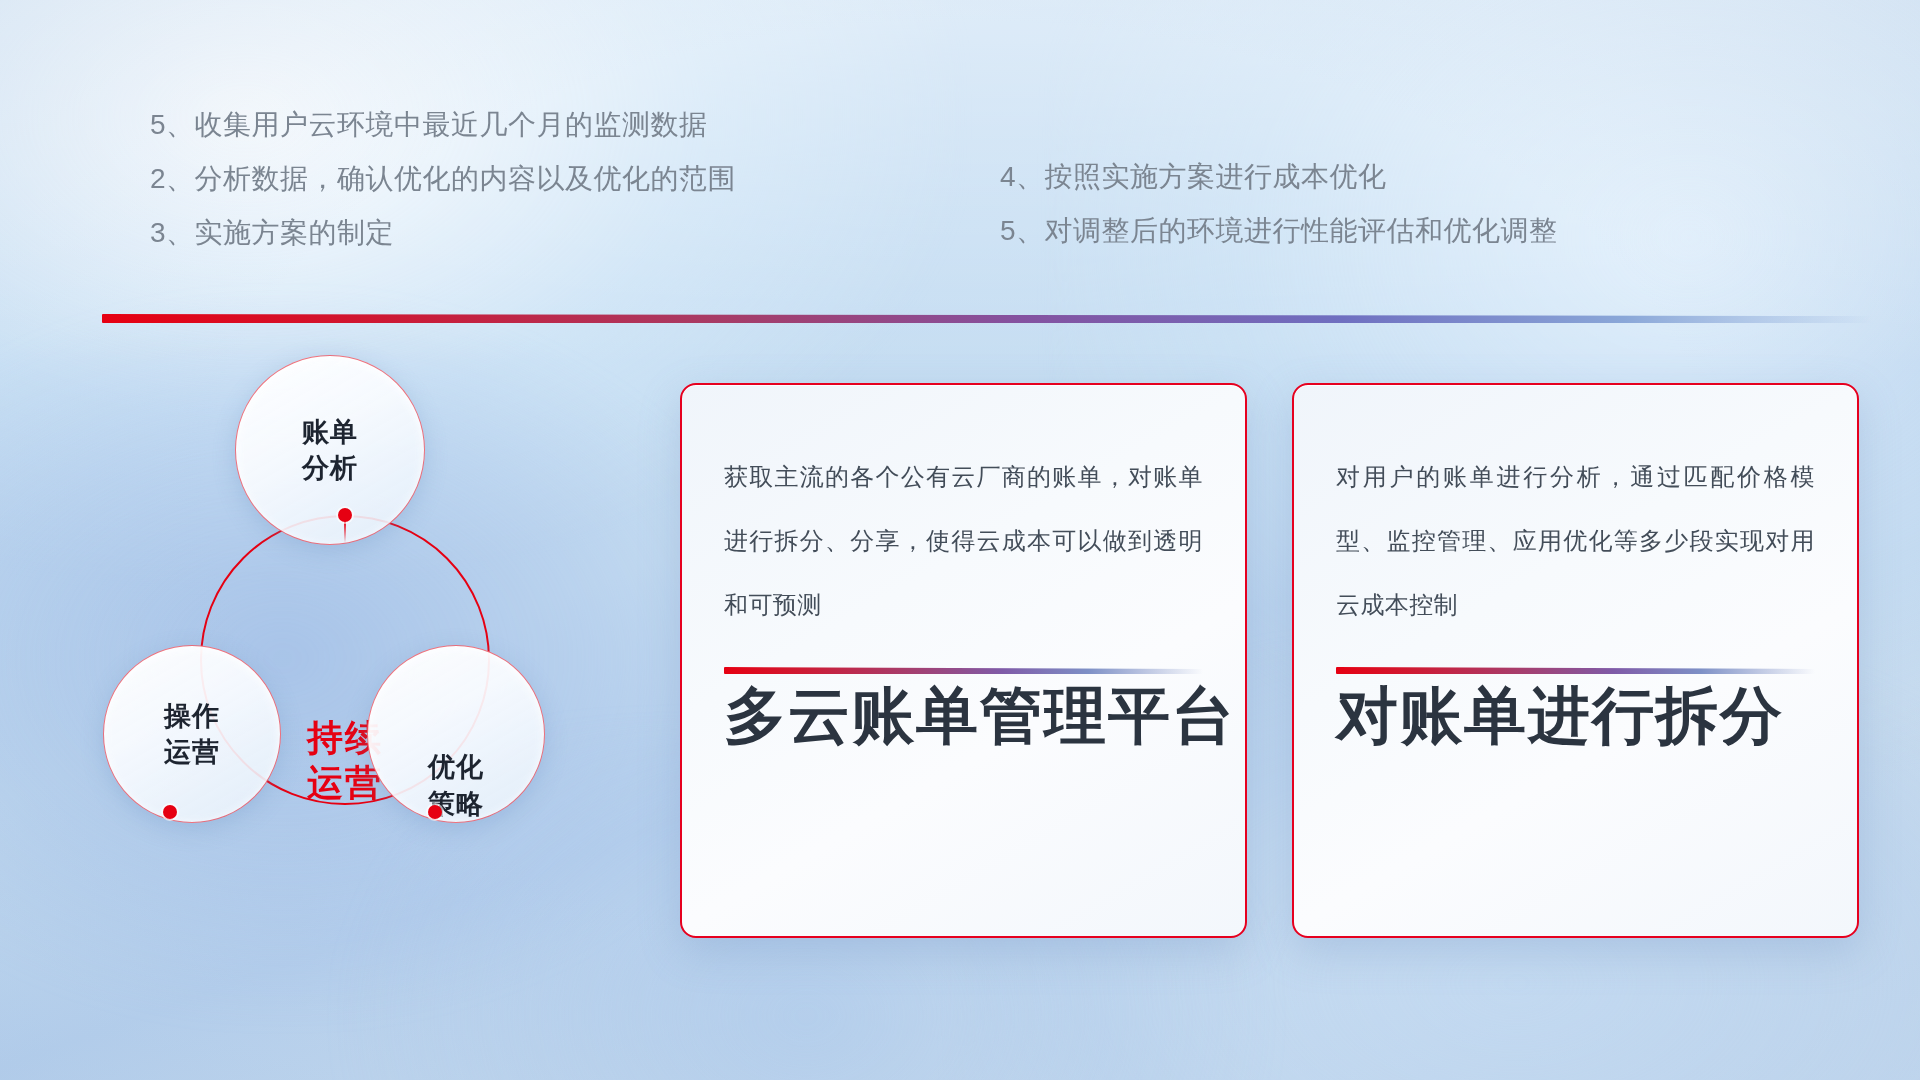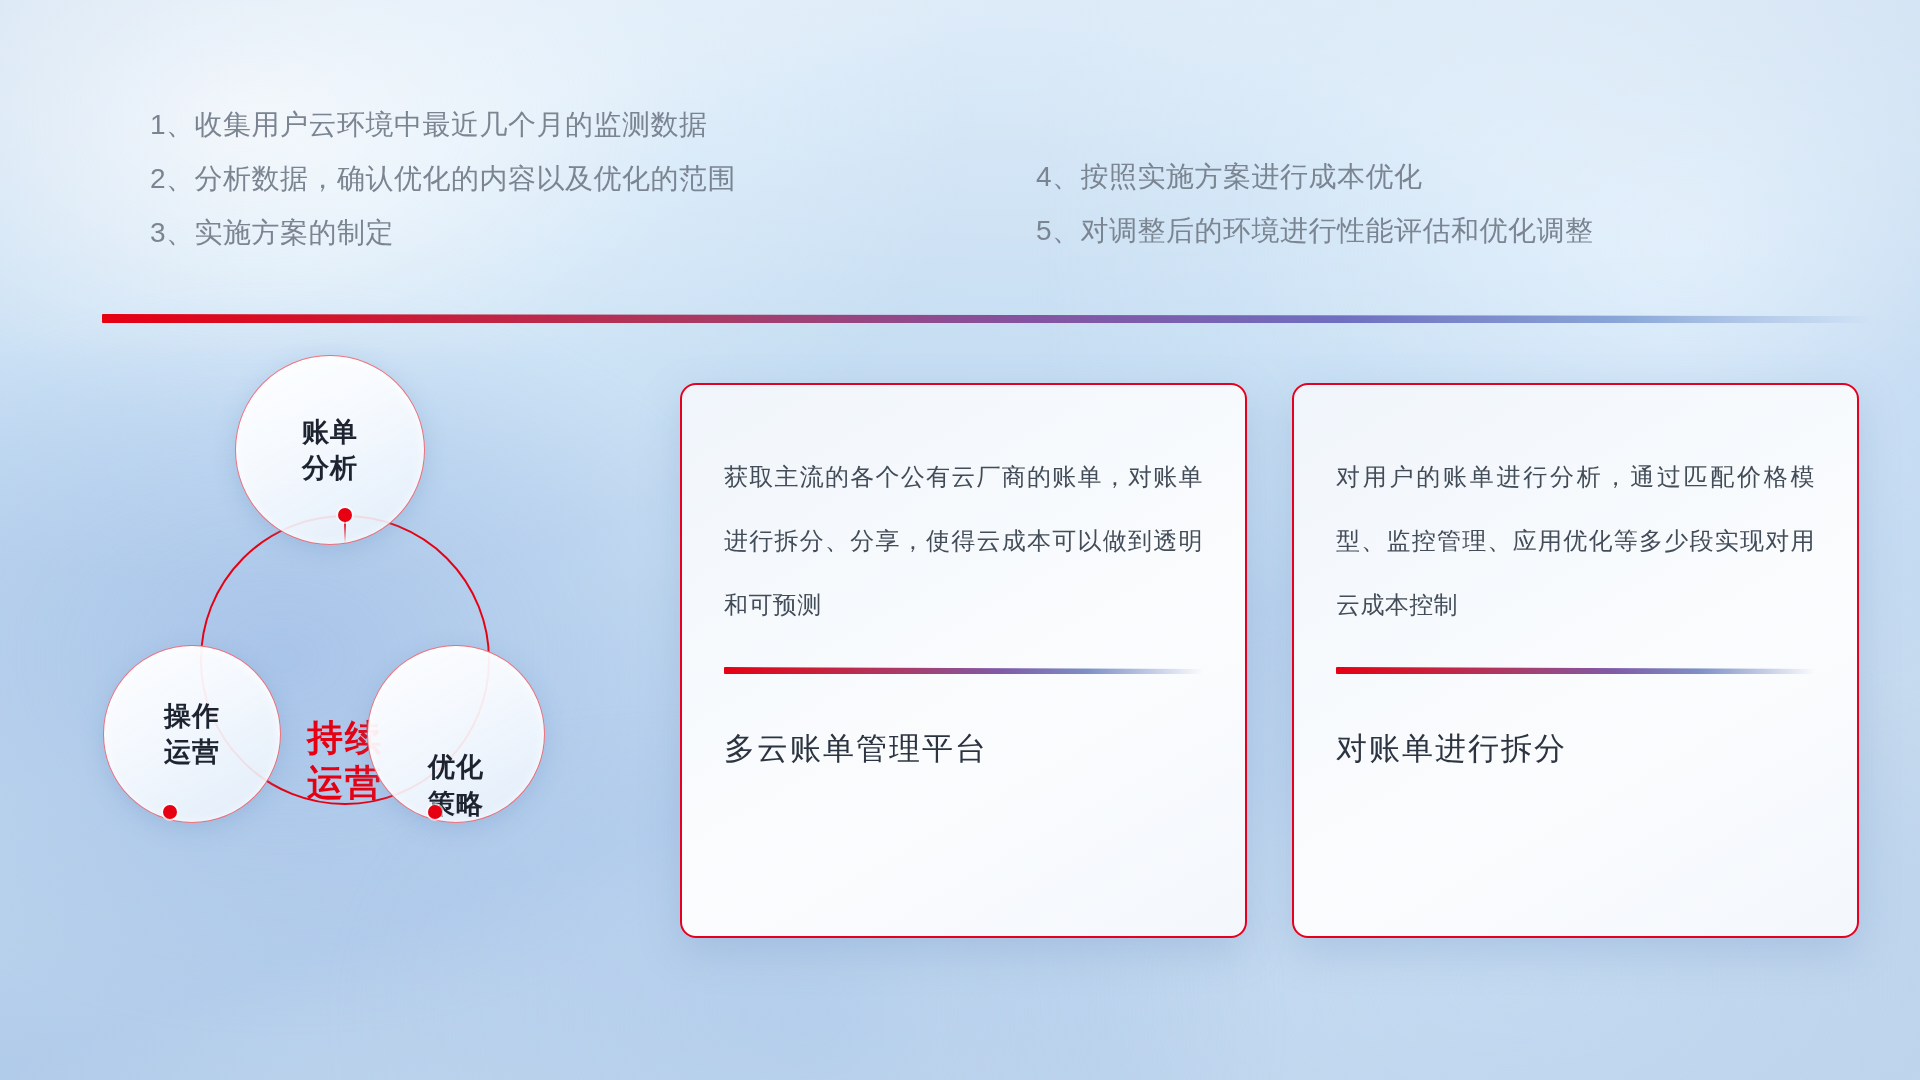--- a/index.html
+++ b/index.html
@@ -47,21 +47,21 @@
   }
   .bgVignette {
     position:absolute; inset:0;
     background:radial-gradient(ellipse at 50% 45%,rgba(255,255,255,0) 55%,rgba(146,178,216,.22) 100%);
   }
 
   
   .listWrap { position:absolute; left:0; top:0; width:1920px; }
   .listCol { position:absolute; }
   .listCol.left  { left:150px;  top:98px;  width:760px; }
-  .listCol.right { left:1000px; top:150px; width:800px;margin-left:36px; }
+  .listCol.right { left:1000px; top:150px; width:800px; }
   .listItem {
     font-size:28px;
     line-height:54px;
     color:#7b8591;
     letter-spacing:.5px;
     white-space:nowrap;
   }
 
   
   .mainDivider {
@@ -123,42 +123,41 @@
     font-size:24px; line-height:64px; color:#434d59; letter-spacing:.4px;
     text-align:justify; text-align-last:left;
   }
   .cardDivider {
     margin-top:30px; height:7px; width:100%;
     background:linear-gradient(90deg,#e60012 0%,#cf1a33 16%,#a73d6c 38%,#7f5ba8 58%,#7e90c6 76%,rgba(170,198,230,0) 100%);
     clip-path:polygon(0 0, 100% 2px, 100% 100%, 0 100%);
     border-radius:1px;
   }
   .cardTitle {
-    margin-top:54px;
-    font-size:31px; font-weight:400; color:#2b3440; letter-spacing:2px;
+    font-size:62px; font-weight:700; color:#2b3440; letter-spacing:2px;
     white-space:nowrap;
   }
 </style>
 </head>
 <body>
 
 <div id="bg">
   <div class="bgLayer bgBase"></div>
   <div class="bgBlobA"></div>
   <div class="bgBlobB"></div>
   <div class="bgBlobC"></div>
   <div class="bgBlobD"></div>
   <div class="bgBlobE"></div>
   <div class="bgSheenTop"></div>
   <div class="bgVignette"></div>
 </div>
 
 <div class="listWrap">
   <div class="listCol left">
-    <div class="listItem">1、收集用户云环境中最近几个月的监测数据</div>
+    <div class="listItem">5、收集用户云环境中最近几个月的监测数据</div>
     <div class="listItem">2、分析数据，确认优化的内容以及优化的范围</div>
     <div class="listItem">3、实施方案的制定</div>
   </div>
   <div class="listCol right">
     <div class="listItem">4、按照实施方案进行成本优化</div>
     <div class="listItem">5、对调整后的环境进行性能评估和优化调整</div>
   </div>
 </div>
 
 <div class="mainDivider"></div>

